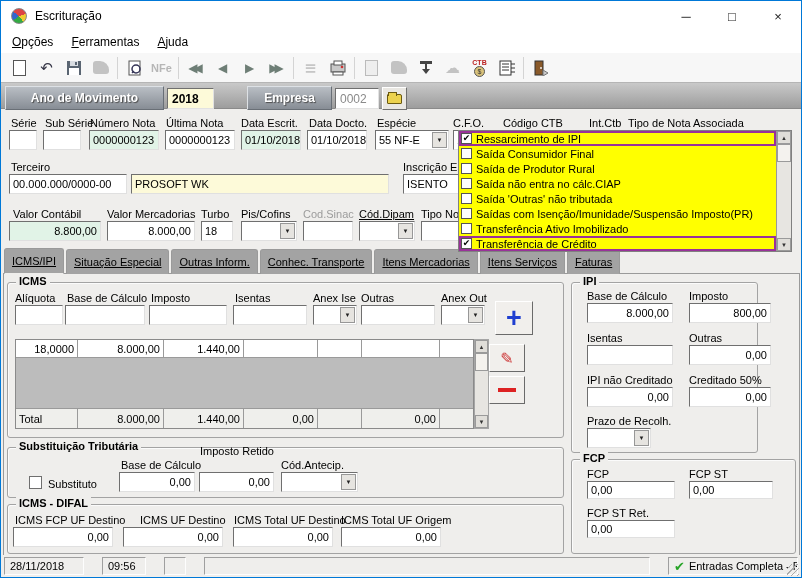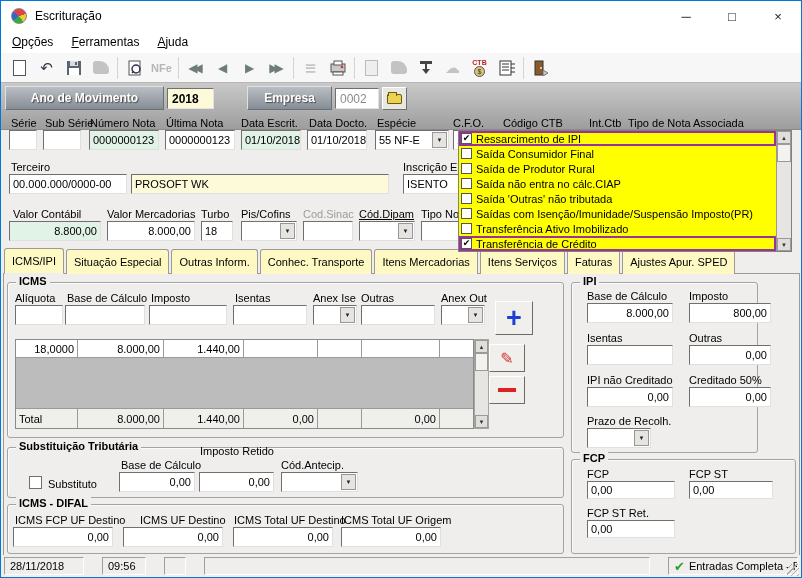--- a/index.html
+++ b/index.html
@@ -29,21 +29,21 @@
   .blob{width:16px;height:13px;background:#c3c3c3;border-radius:3px 9px 3px 3px;}
   .nfe{font-weight:bold;color:#b6b6b6;font-size:11px;}
   .nav{color:#6e7e76;font-size:12px;}
   .nav.dbl{letter-spacing:-4px;padding-right:4px;}
   .tree{color:#c6c6c6;font-size:15px;font-weight:bold;}
   .cloud{color:#c3c3c3;font-size:15px;}
   .ctbwrap{display:flex;flex-direction:column;align-items:center;line-height:1;}
   .ctbtxt{font-size:7px;font-weight:bold;color:#b22;}
   .coin{width:11px;height:11px;border-radius:50%;background:#d9c27a;border:1px solid #555;display:flex;align-items:center;justify-content:center;font-size:7px;color:#333;}
   
-  .headerbar{position:absolute;left:0;top:82px;right:0;height:47px;background:linear-gradient(#c9c9c9,#9d9d9d);border-bottom:1px solid #8a8a8a;}
+  .headerbar{position:absolute;left:0;top:82px;right:0;height:26px;background:linear-gradient(#c9c9c9,#9d9d9d);border-bottom:1px solid #8a8a8a;}
   .hpanel{position:absolute;top:3px;height:24px;background:linear-gradient(#b9bec4,#878d95);
           border:1px solid;border-color:#dde1e5 #696f76 #696f76 #dde1e5;color:#fff;font-weight:bold;font-size:12px;
           display:flex;align-items:center;justify-content:center;text-shadow:1px 1px 1px #4c4c4c;}
   .hfield{position:absolute;top:5px;height:21px;background:#fff;border:1px solid;border-color:#6f6f6f #e2e2e2 #e2e2e2 #6f6f6f;
           display:flex;align-items:center;padding:0 4px;font-size:12px;}
   .hname{position:absolute;top:4px;height:23px;left:408px;width:390px;background:#e6e6e6;
          border:1px solid;border-color:#f4f4f4 #8a8a8a #8a8a8a #f4f4f4;display:flex;align-items:center;padding:0 6px;font-size:12px;}
   .folderbtn{position:absolute;left:381px;top:4px;width:25px;height:23px;background:#e9e7e2;
              border:1px solid;border-color:#fff #6f6f6f #6f6f6f #fff;display:flex;align-items:center;justify-content:center;}
   .foldericon{width:15px;height:10px;background:#ecd24e;border:1px solid #6b5a10;border-radius:1px 2px 1px 1px;position:relative;}
@@ -54,22 +54,22 @@
   .fld{position:absolute;height:20px;background:#fff;border:1px solid;border-color:#6f6f6f #e0e0e0 #e0e0e0 #6f6f6f;
        display:flex;align-items:center;padding:0 3px;font-size:11px;overflow:hidden;white-space:nowrap;}
   .fld.green{background:#e1f3e7;}
   .fld.cream{background:#fdfad9;}
   .fld.right{justify-content:flex-end;}
   .ddbtn{position:absolute;top:1px;right:1px;bottom:1px;width:15px;background:#e6e4e0;border:1px solid #979797;
          display:flex;align-items:center;justify-content:center;font-size:6px;color:#222;}
   .combo{padding-right:18px;}
   
   .tabbar{position:absolute;left:3px;top:252px;right:3px;height:21px;display:flex;align-items:flex-end;z-index:2;}
-  .tab{height:19px;padding:12px 7px;background:#fef9c3;border:1px solid #9a9a9a;border-bottom:none;border-radius:3px 3px 0 0;
-       display:flex;align-items:center;margin-right:2px;white-space:nowrap;}
+  .tab{height:19px;padding:12px 7px;background:#a3a3a3;border:1px solid #9a9a9a;border-bottom:none;border-radius:3px 3px 0 0;
+       display:flex;align-items:center;margin-right:2px;white-space:nowrap;text-decoration:underline;}
   .tab.active{height:22px;border-bottom:1px solid #efeeec;}
   .tabpanel{position:absolute;left:2px;top:272px;width:797px;height:283px;border:1px solid #9a9a9a;background:#efeeec;}
   
   .grp{position:absolute;border:1px solid #a3a3a3;border-radius:3px;box-shadow:1px 1px 0 #fbfbfb inset;}
   .gtitle{position:absolute;top:-8px;left:8px;background:#efeeec;padding:0 3px;font-weight:bold;font-size:11px;white-space:nowrap;}
   
   .grid{position:absolute;left:14px;top:338px;width:459px;height:90px;border:1px solid #8a8a8a;background:#bcbcbc;
         display:flex;flex-direction:column;}
   .grow{display:flex;height:18px;background:#fff;border-bottom:1px solid #9a9a9a;flex:none;}
   .gtotal{margin-top:auto;display:flex;height:20px;background:#efefec;border-top:1px solid #9a9a9a;flex:none;}
@@ -269,21 +269,20 @@
   <div class="fld" style="left:420px;top:220px;width:40px;"></div>
 
   <div class="tabbar">
     <span class="tab active">ICMS/IPI</span>
     <span class="tab">Situação Especial</span>
     <span class="tab">Outras Inform.</span>
     <span class="tab">Conhec. Transporte</span>
     <span class="tab">Itens Mercadorias</span>
     <span class="tab">Itens Serviços</span>
     <span class="tab">Faturas</span>
-    <span class="tab">Ajustes Apur. SPED</span>
   </div>
   <div class="tabpanel"></div>
 
   <div class="grp" style="left:6px;top:281px;width:557px;height:156px;">
     <span class="gtitle">ICMS</span>
   </div>
   <span class="lbl" style="left:14px;top:291px;">Alíquota</span>
   <span class="lbl" style="left:66px;top:291px;">Base de Cálculo</span>
   <span class="lbl" style="left:150px;top:291px;">Imposto</span>
   <span class="lbl" style="left:234px;top:291px;">Isentas</span>

